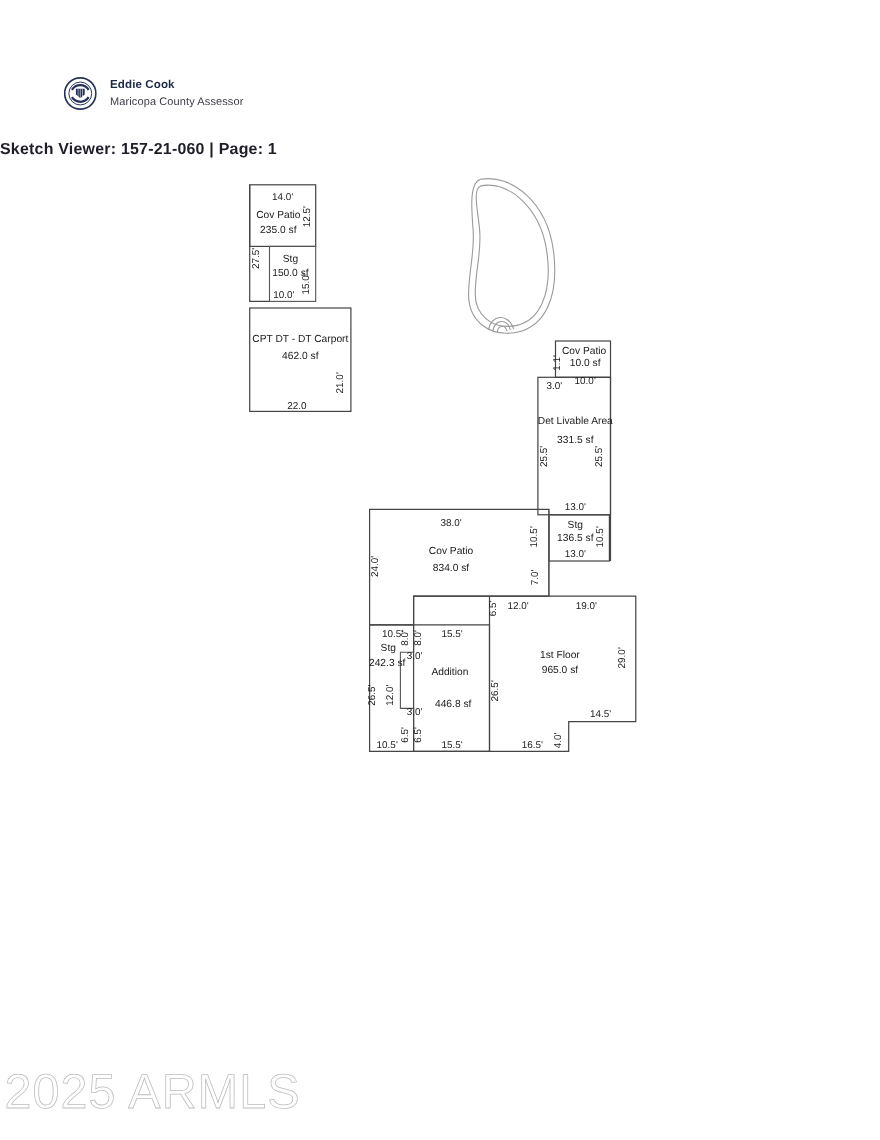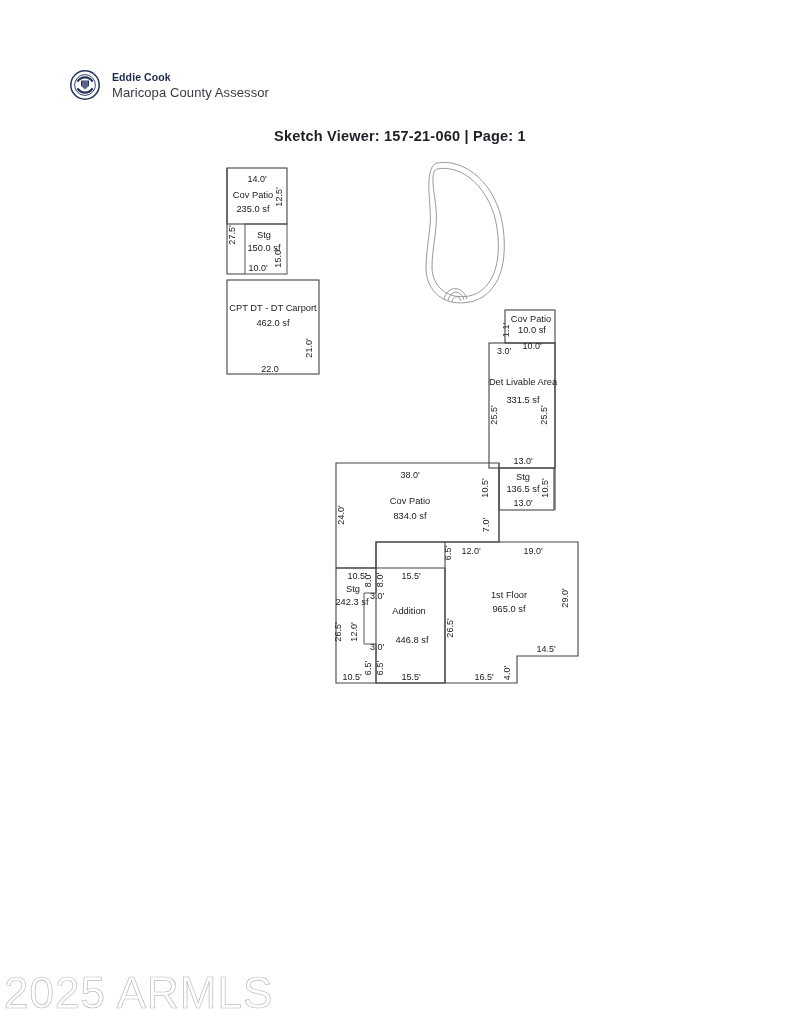--- a/index.html
+++ b/index.html
@@ -6,36 +6,36 @@
   body{
     width:800px;height:1036px;
     background:#ffffff;
     font-family:"Liberation Sans", sans-serif;
     color:#1a1a1a;
     position:relative;
     overflow:hidden;
   }
   
   #header{
-    position:absolute;left:70px;top:70px;
+    position:absolute;left:58px;top:70px;
     display:flex;align-items:center;gap:12px;justify-content:center;
   }
   #seal{width:30px;height:30px;flex:0 0 30px;}
   #hdr-text{display:flex;flex-direction:column;justify-content:center;}
   #hdr-name{
     font-size:10.5px;font-weight:bold;color:#1c2a4a;
     letter-spacing:.1px;line-height:15px;
   }
   #hdr-sub{
-    font-size:13px;color:#3a3a46;line-height:15px;letter-spacing:.1px;
+    font-size:10px;color:#3a3a46;line-height:15px;letter-spacing:.1px;
   }
   
   #title{
     position:absolute;top:128px;left:0;width:800px;
-    text-align:center;
+    text-align:left;
     font-size:14.5px;font-weight:bold;color:#1e1e28;
     letter-spacing:.2px;
   }
   
   #sketch{
     position:absolute;left:0;top:150px;width:800px;height:560px;
   }
   #sketch svg{display:block;}
   .lbl{
     font-family:"Liberation Sans", sans-serif;

